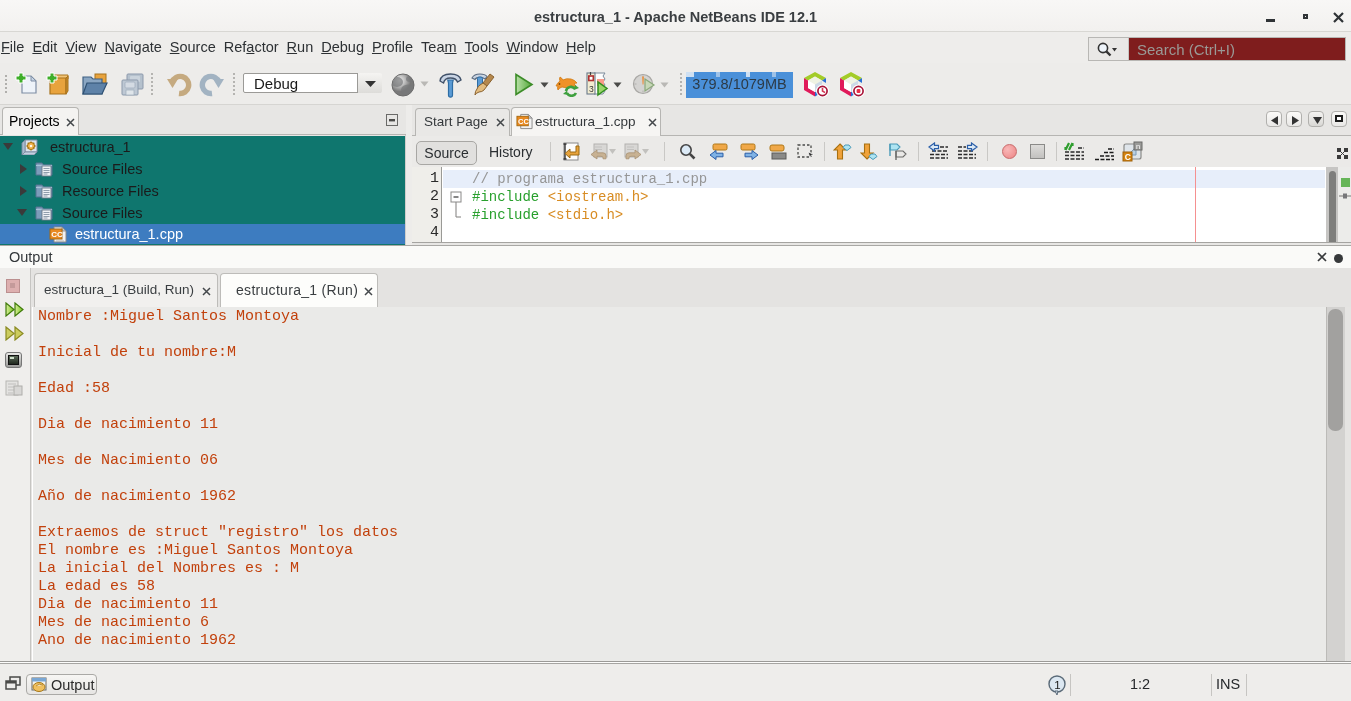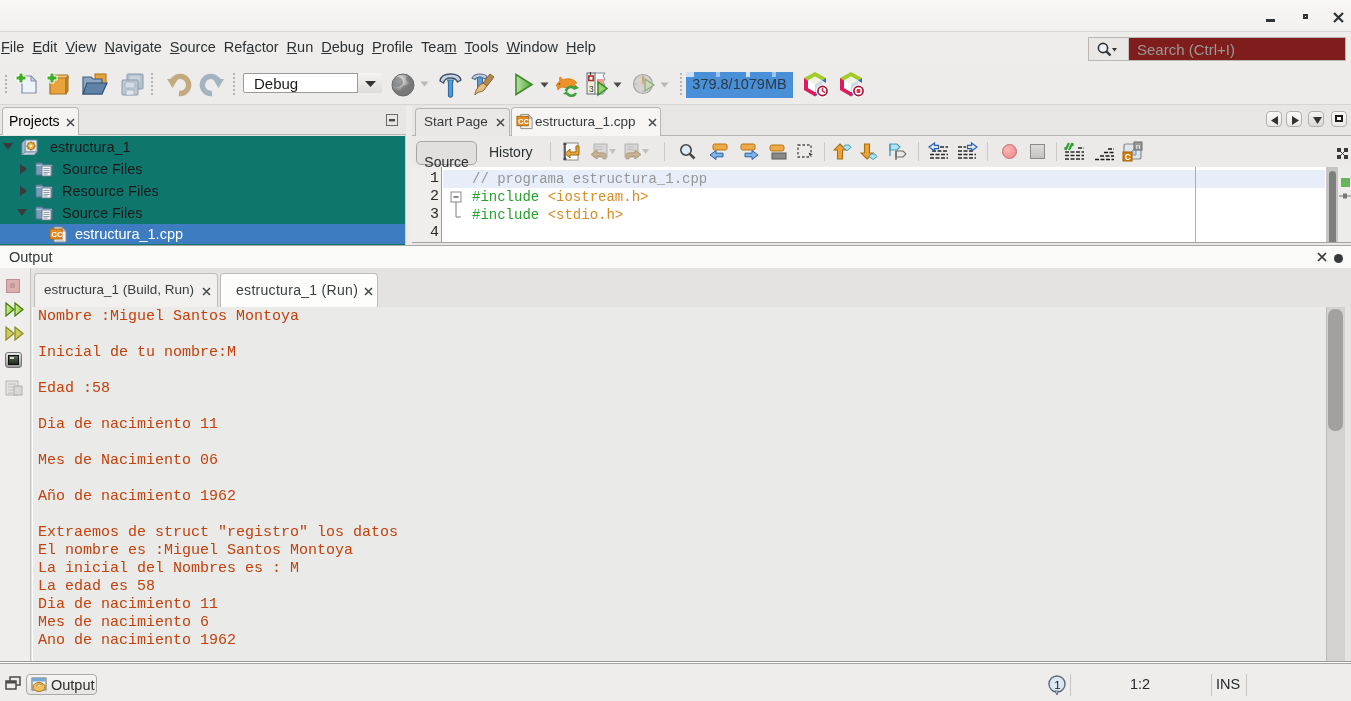--- a/index.html
+++ b/index.html
@@ -4,20 +4,21 @@
 html,body{margin:0;padding:0}
 body{width:1351px;height:701px;position:relative;overflow:hidden;background:#edecea;font-family:"Liberation Sans",sans-serif;-webkit-font-smoothing:antialiased}
 .abs{position:absolute;box-sizing:border-box}
 .mono{font-family:"Liberation Mono",monospace}
 .sep{width:1px;background:#c9c8c5}
 svg{display:block}
 </style></head>
 <body>
 
 <div class="abs" style="left:0;top:0;width:1351px;height:32px;background:linear-gradient(#f8f7f6,#f2f1ef);border-bottom:1px solid #d8d7d3">
+  <div class="abs" style="left:0;top:9px;width:100%;text-align:center;font-size:14.5px;font-weight:bold;color:#3a3e41">estructura_1 - Apache NetBeans IDE 12.1</div>
 
   <div class="abs" style="left:1266px;top:19px;width:9px;height:2.5px;background:#2f3336"></div>
 
   <div class="abs" style="left:1303px;top:14px;width:5px;height:5px;border:2px solid #2f3336"></div>
 
   <svg class="abs" style="left:1333px;top:12px" width="11" height="11" viewBox="0 0 11 11">
       <path d="M1 1 L10 10 M10 1 L1 10" stroke="#2f3336" stroke-width="2.2"></path>
     </svg>
 </div>
 
@@ -329,21 +330,21 @@
         <svg class="abs" style="left:3.5px;top:5px" width="9" height="7" viewBox="0 0 9 7">
           <path d="M0 0 h9 l-4.5 7 z" fill="#333"></path>
         </svg>
       </div>
     <div class="abs" style="left:919px;top:6px;width:16px;height:16px;border:1px solid #b1b0ad;border-radius:4px;background:linear-gradient(#fbfaf8,#e9e8e6)">
         <div class="abs" style="left:3px;top:3px;width:8px;height:7px;border:2px solid #1b1b1b;background:#fff"></div>
       </div>
   </div>
 
   <div class="abs" style="left:0;top:31px;width:939px;height:31px;background:#ebeae8">
-    <div class="abs" style="left:4px;top:5px;width:61px;height:24px;background:#e1e0de;border:1px solid #a8a7a4;border-radius:5px;text-align:center;font-size:14px;color:#2b2f32;padding-top:12px">Source</div>
+    <div class="abs" style="left:4px;top:5px;width:61px;height:24px;background:#e1e0de;border:1px solid #a8a7a4;border-radius:5px;text-align:center;font-size:14px;color:#2b2f32;padding-top:3px">Source</div>
     <div class="abs" style="left:77px;top:8px;font-size:14px;color:#2b2f32">History</div>
     <div class="sep abs" style="left:138px;top:6px;height:19px"></div>
 
     <svg class="abs" style="left:149px;top:6px" width="19" height="19" viewBox="0 0 19 19">
       <rect x="3" y="1" width="14" height="17" fill="#fdfdfd" stroke="#888"></rect>
       <path d="M4 2 v15 M2.5 2 h3 M2.5 17 h3" stroke="#333" stroke-width="1.4" fill="none"></path>
       <path d="M15 4 v6 h-6 v-3 l-5 4.5 5 4.5 v-3 h9 v-9 z" fill="#e8a33c" stroke="#9a6a15" stroke-width="1"></path>
     </svg>
 
     <svg class="abs" style="left:178px;top:6px" width="19" height="19" viewBox="0 0 19 19">

